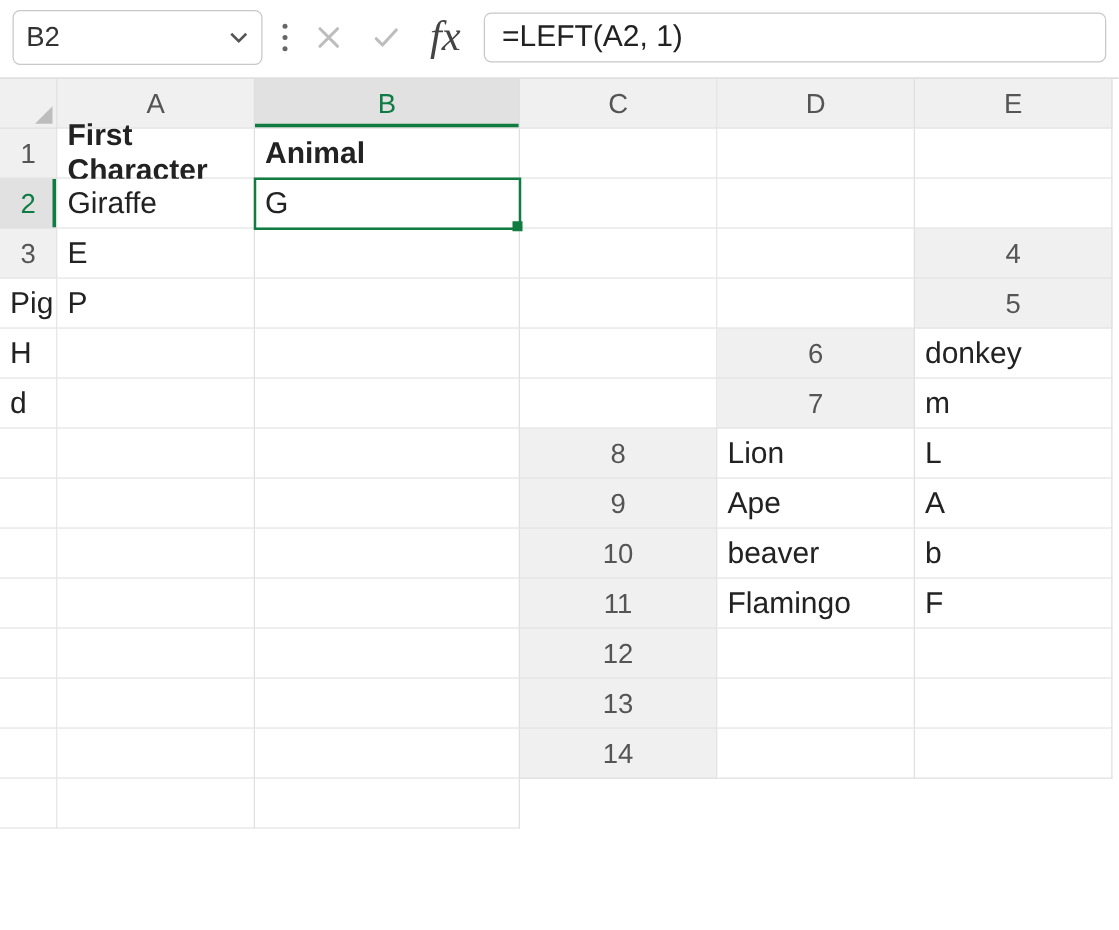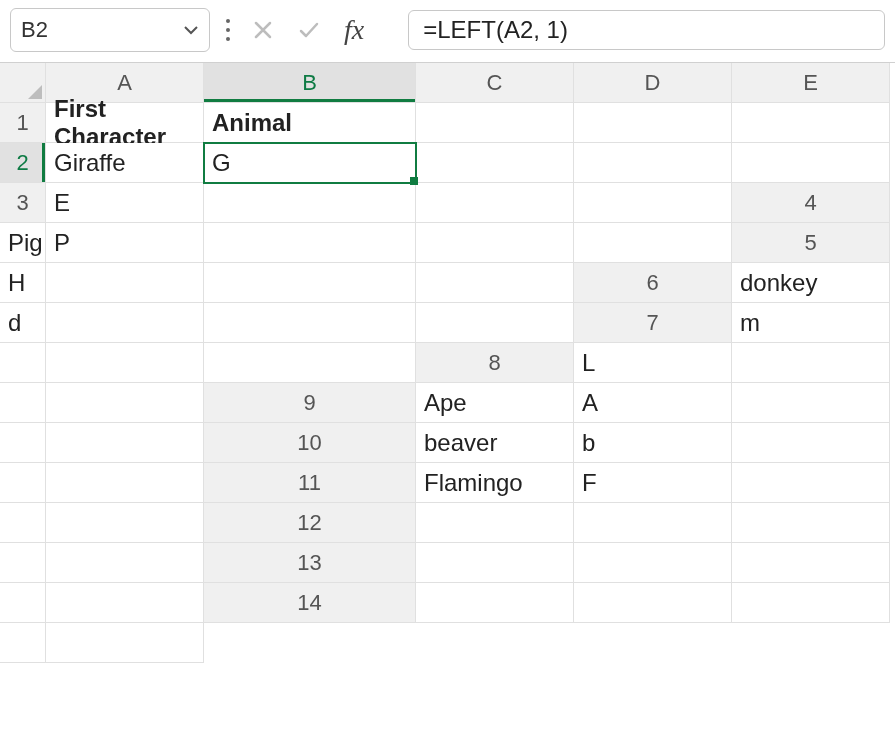--- a/index.html
+++ b/index.html
@@ -42,36 +42,35 @@
   .three-dots { color:#666; font-size:22px; padding:0 2px; }
   .fb-btn {
     width: 34px; height: 34px;
     display:flex; align-items:center; justify-content:center;
     border-radius:4px;
     color:#b0b0b0;
   }
   .fx-label {
     font-family: "Times New Roman", serif;
     font-style: italic;
-    font-size: 28px;
+    font-size: 34px;
     color: #444;
     padding: 0 6px;
   }
   .formula-bar {
     flex: 1;
     height: 40px;
     border: 1px solid #c8c8c8;
     border-radius: 6px;
     display:flex;
     align-items:center;
     padding: 0 14px;
     font-size: 24px;
     color:#222;
     background:#fff;
-    margin-left:26px;
   }
 
   
   .sheet {
     display: grid;
     grid-template-columns: 46px 158px 212px 158px 158px 158px;
     grid-auto-rows: 40px;
     border-top: 1px solid #d0d0d0;
   }
   .hcell, .rcell, .cell, .corner {
@@ -263,20 +262,23 @@
   <div class="rcell">7</div>
   <div class="cell">
       <span>m</span>
     </div>
   <div class="cell"></div>
   <div class="cell"></div>
   <div class="cell"></div>
 
   <div class="rcell">8</div>
   <div class="cell">
+      <span>Lion</span>
+    </div>
+  <div class="cell">
       <span>L</span>
     </div>
   <div class="cell"></div>
   <div class="cell"></div>
   <div class="cell"></div>
 
   <div class="rcell">9</div>
   <div class="cell">
       <span>Ape</span>
     </div>

